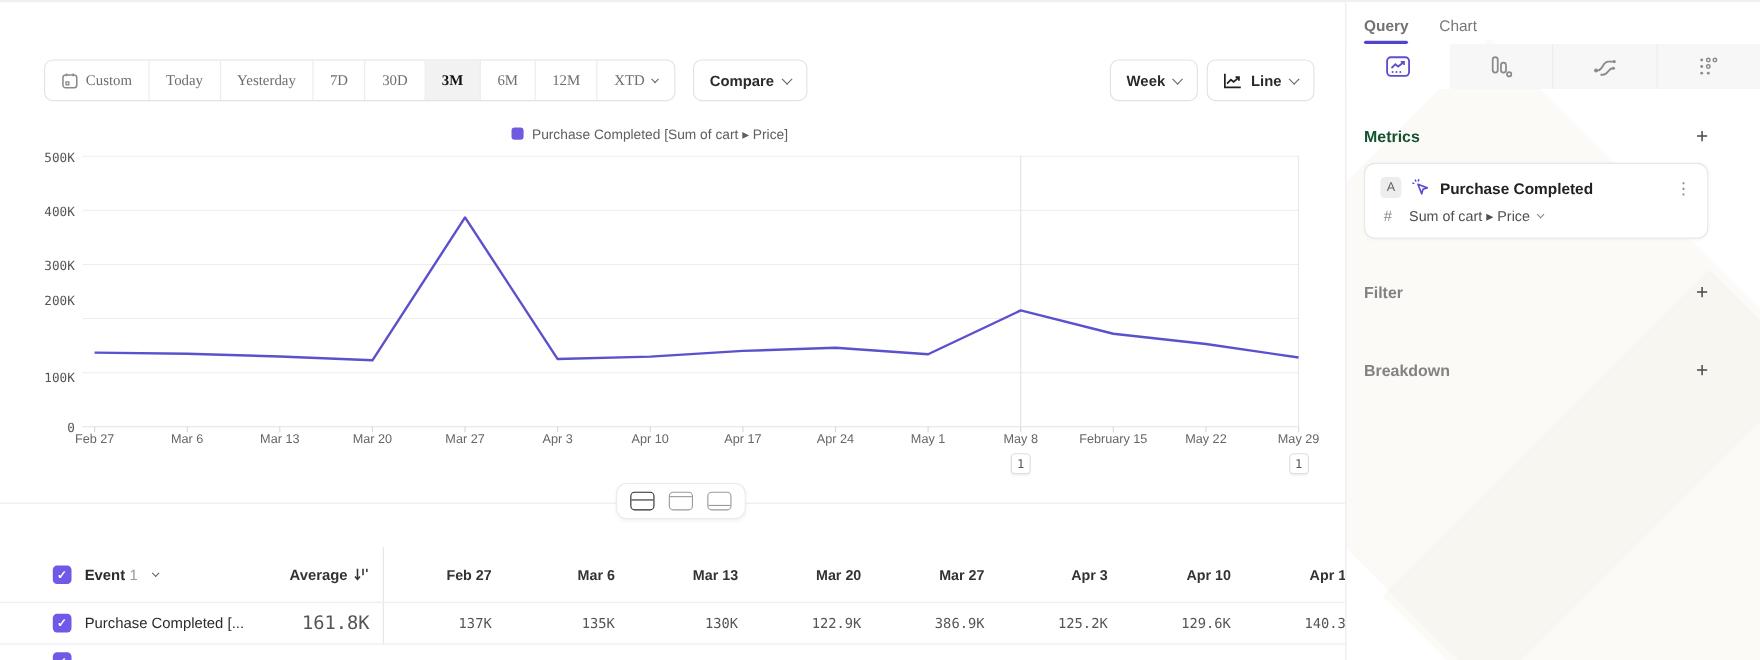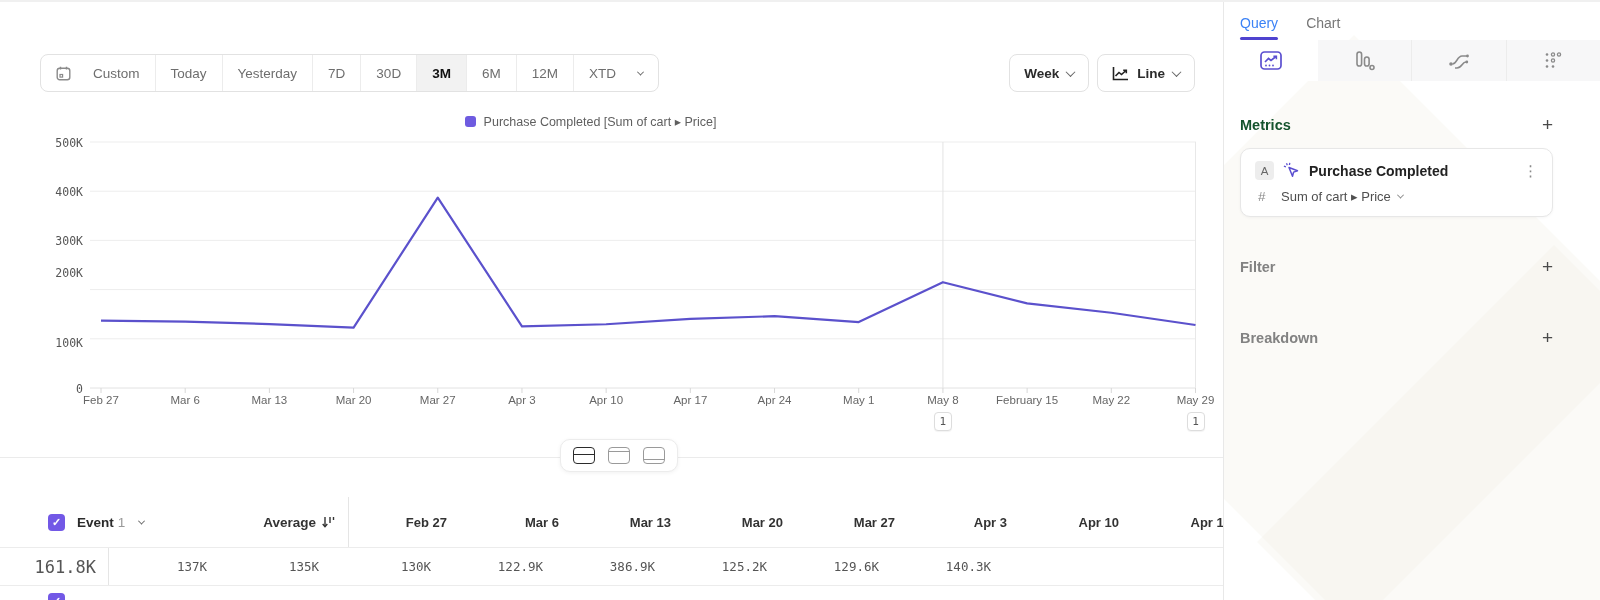--- a/index.html
+++ b/index.html
@@ -4,35 +4,35 @@
 <style>
   * { margin:0; padding:0; box-sizing:border-box; }
   html,body { width:1600px; height:600px; background:#fff; font-family:"Liberation Sans", sans-serif; overflow:hidden; }
   .app { position:relative; width:1600px; height:600px; border-top:2px solid #f0f0f0; }
 
   
   .main { position:absolute; left:0; top:0; width:1223px; height:600px; }
 
   .toolbar { position:absolute; left:40px; top:52px; right:28px; height:38px; display:flex; align-items:center; }
   .segmented { display:flex; align-items:stretch; height:38px; border:1px solid #e2e2e2; border-radius:8px; overflow:hidden; background:#fff; }
-  .seg-item { display:flex; align-items:center; gap:22px; padding:0 15px; font-size:13.5px; color:#6e6e6e; border-right:1px solid #ececec; cursor:pointer; white-space:nowrap; }
+  .seg-item { display:flex; align-items:center; gap:7px; padding:0 15px; font-size:13.5px; color:#6e6e6e; border-right:1px solid #ececec; cursor:pointer; white-space:nowrap;font-family:Liberation Serif, serif; }
   .seg-item:last-child { border-right:none; }
   .seg-item.active { background:#f2f2f2; color:#111; font-weight:bold; }
   .btn { display:flex; align-items:center; gap:8px; height:38px; padding:0 14px; border:1px solid #e2e2e2; border-radius:8px; background:#fff; font-size:13.5px; font-weight:bold; color:#2b2b2b; cursor:pointer; white-space:nowrap; }
   .btn.compare { margin-left:16px; }
   .toolbar .spacer { flex:1; }
   .btn + .btn { margin-left:8px; }
   .chev { width:7px; height:7px; border-right:1.5px solid #666; border-bottom:1.5px solid #666; transform:rotate(45deg) translate(-1px,-1px); display:inline-block; }
   .chev.small { width:5px; height:5px; }
 
   .legend { position:absolute; left:0; right:42px; top:112px; display:flex; justify-content:center; align-items:center; gap:8px; }
   .legend-swatch { width:11px; height:11px; border-radius:3px; }
   .legend-label { font-size:12.5px; color:#5f5f5f; }
 
-  .chart-wrap { position:absolute; left:0; top:0; width:1223px; height:455px;margin-left:15px; }
+  .chart-wrap { position:absolute; left:0; top:0; width:1223px; height:455px; }
   .ylabel { position:absolute; width:68px; text-align:right; font-family:"DejaVu Sans Mono", monospace; font-size:11.5px; color:#555; }
   .xlabel { position:absolute; width:84px; text-align:center; font-size:11.5px; color:#666; top:392px; }
   .ann-badge { position:absolute; top:410px; width:18px; height:19px; border:1px solid #ddd; border-radius:4px; background:#fff; box-shadow:0 1px 1px rgba(0,0,0,.05); font-family:"DejaVu Sans Mono", monospace; font-size:11px; color:#555; display:flex; align-items:center; justify-content:center; cursor:pointer; }
 
   .divider { position:absolute; left:0; right:0; top:455px; border-top:1px solid #ebebeb; }
 
   .layout-toggle { position:absolute; left:560px; top:437px; height:33px; display:flex; align-items:center; gap:13px; background:#fff; border:1px solid #ececec; border-radius:10px; padding:0 12px; box-shadow:0 1px 4px rgba(0,0,0,.06); }
   .lt-btn { width:22px; height:17px; border:1.7px solid #9a9a9a; border-radius:4px; position:relative; cursor:pointer; }
   .lt-btn.active { border-color:#2b2b2b; }
   .lt-btn .bar { position:absolute; left:0; right:0; border-top:1.7px solid #9a9a9a; }
@@ -56,21 +56,21 @@
   .checkbox::after { content:"✓"; color:#fff; font-size:11px; font-weight:bold; }
   .event-label b { color:#2b2b2b; font-weight:bold; }
   .event-label span.count { color:#999; margin-left:4px; font-weight:normal; }
   .name-trunc { white-space:nowrap; overflow:hidden; }
 
   
   .sidebar { position:absolute; left:1223px; top:0; width:377px; height:600px; border-left:1px solid #e8e8e8; background:#fff; overflow:hidden; }
   .wm { position:absolute; width:420px; height:420px; background:rgba(242,236,226,.28); transform:rotate(45deg); pointer-events:none; }
   .qtabs { position:relative; display:flex; gap:28px; padding:13px 0 0 16px; }
   .qtab { font-size:14px; color:#777; cursor:pointer; padding-bottom:9px; position:relative; }
-  .qtab.active { color:#3b82f6; font-weight:normal; }
+  .qtab.active { color:#737373; font-weight:bold; }
   .qtab.active::after { content:""; position:absolute; left:0; right:0; bottom:0; height:3px; border-radius:3px; background:#4f43cf; }
   .report-tabs { position:relative; display:flex; height:41px; }
   .rtab { flex:1; display:flex; align-items:center; justify-content:center; background:#f7f7f8; border-left:1px solid #ececec; cursor:pointer; }
   .rtab.active { background:#fff; border-left:none; }
   .rtab.active + .rtab { border-left:none; }
 
   .sb-content { position:relative; padding:0 47px 0 16px; }
   .sec-head { display:flex; align-items:center; justify-content:space-between; }
   .sec-title { font-size:14.5px; font-weight:bold; color:#14532d; }
   .sec-title.muted { color:#828282; font-weight:bold; }
@@ -121,20 +121,24 @@
             <span>6M</span>
           </div>
           <div class="seg-item">
             <span>12M</span>
           </div>
           <div class="seg-item">
             <span>XTD</span>
             <span class="chev small"></span>
           </div>
         </div>
+      <button class="btn compare">
+        <span>Compare</span>
+        <span class="chev"></span>
+      </button>
       <div class="spacer"></div>
       <button class="btn">
         <span>Week</span>
         <span class="chev"></span>
       </button>
       <button class="btn">
         <svg width="17" height="15" viewBox="0 0 17 15">
           <polyline points="1.5,1 1.5,13.5 16,13.5" fill="none" stroke="#222" stroke-width="1.6"></polyline>
           <polyline points="3.5,10 7,6.5 9.5,8.5 14,4.5" fill="none" stroke="#222" stroke-width="1.6"></polyline>
           <polyline points="11.2,4.2 14.3,4.2 14.3,7.3" fill="none" stroke="#222" stroke-width="1.6"></polyline>
@@ -236,20 +240,24 @@
             <div class="c-date">Mar 6</div>
             <div class="c-date">Mar 13</div>
             <div class="c-date">Mar 20</div>
             <div class="c-date">Mar 27</div>
             <div class="c-date">Apr 3</div>
             <div class="c-date">Apr 10</div>
             <div class="c-date">Apr 17</div>
           </div>
       </div>
       <div class="t-row">
+        <div class="c-name">
+          <span class="checkbox" id="cb-row" style="background: rgb(114, 88, 230);"></span>
+          <span class="name-trunc">Purchase Completed [...</span>
+        </div>
         <div class="c-avg">161.8K</div>
         <div class="dates" id="date-values">
             <div class="c-date">137K</div>
             <div class="c-date">135K</div>
             <div class="c-date">130K</div>
             <div class="c-date">122.9K</div>
             <div class="c-date">386.9K</div>
             <div class="c-date">125.2K</div>
             <div class="c-date">129.6K</div>
             <div class="c-date">140.3K</div>

